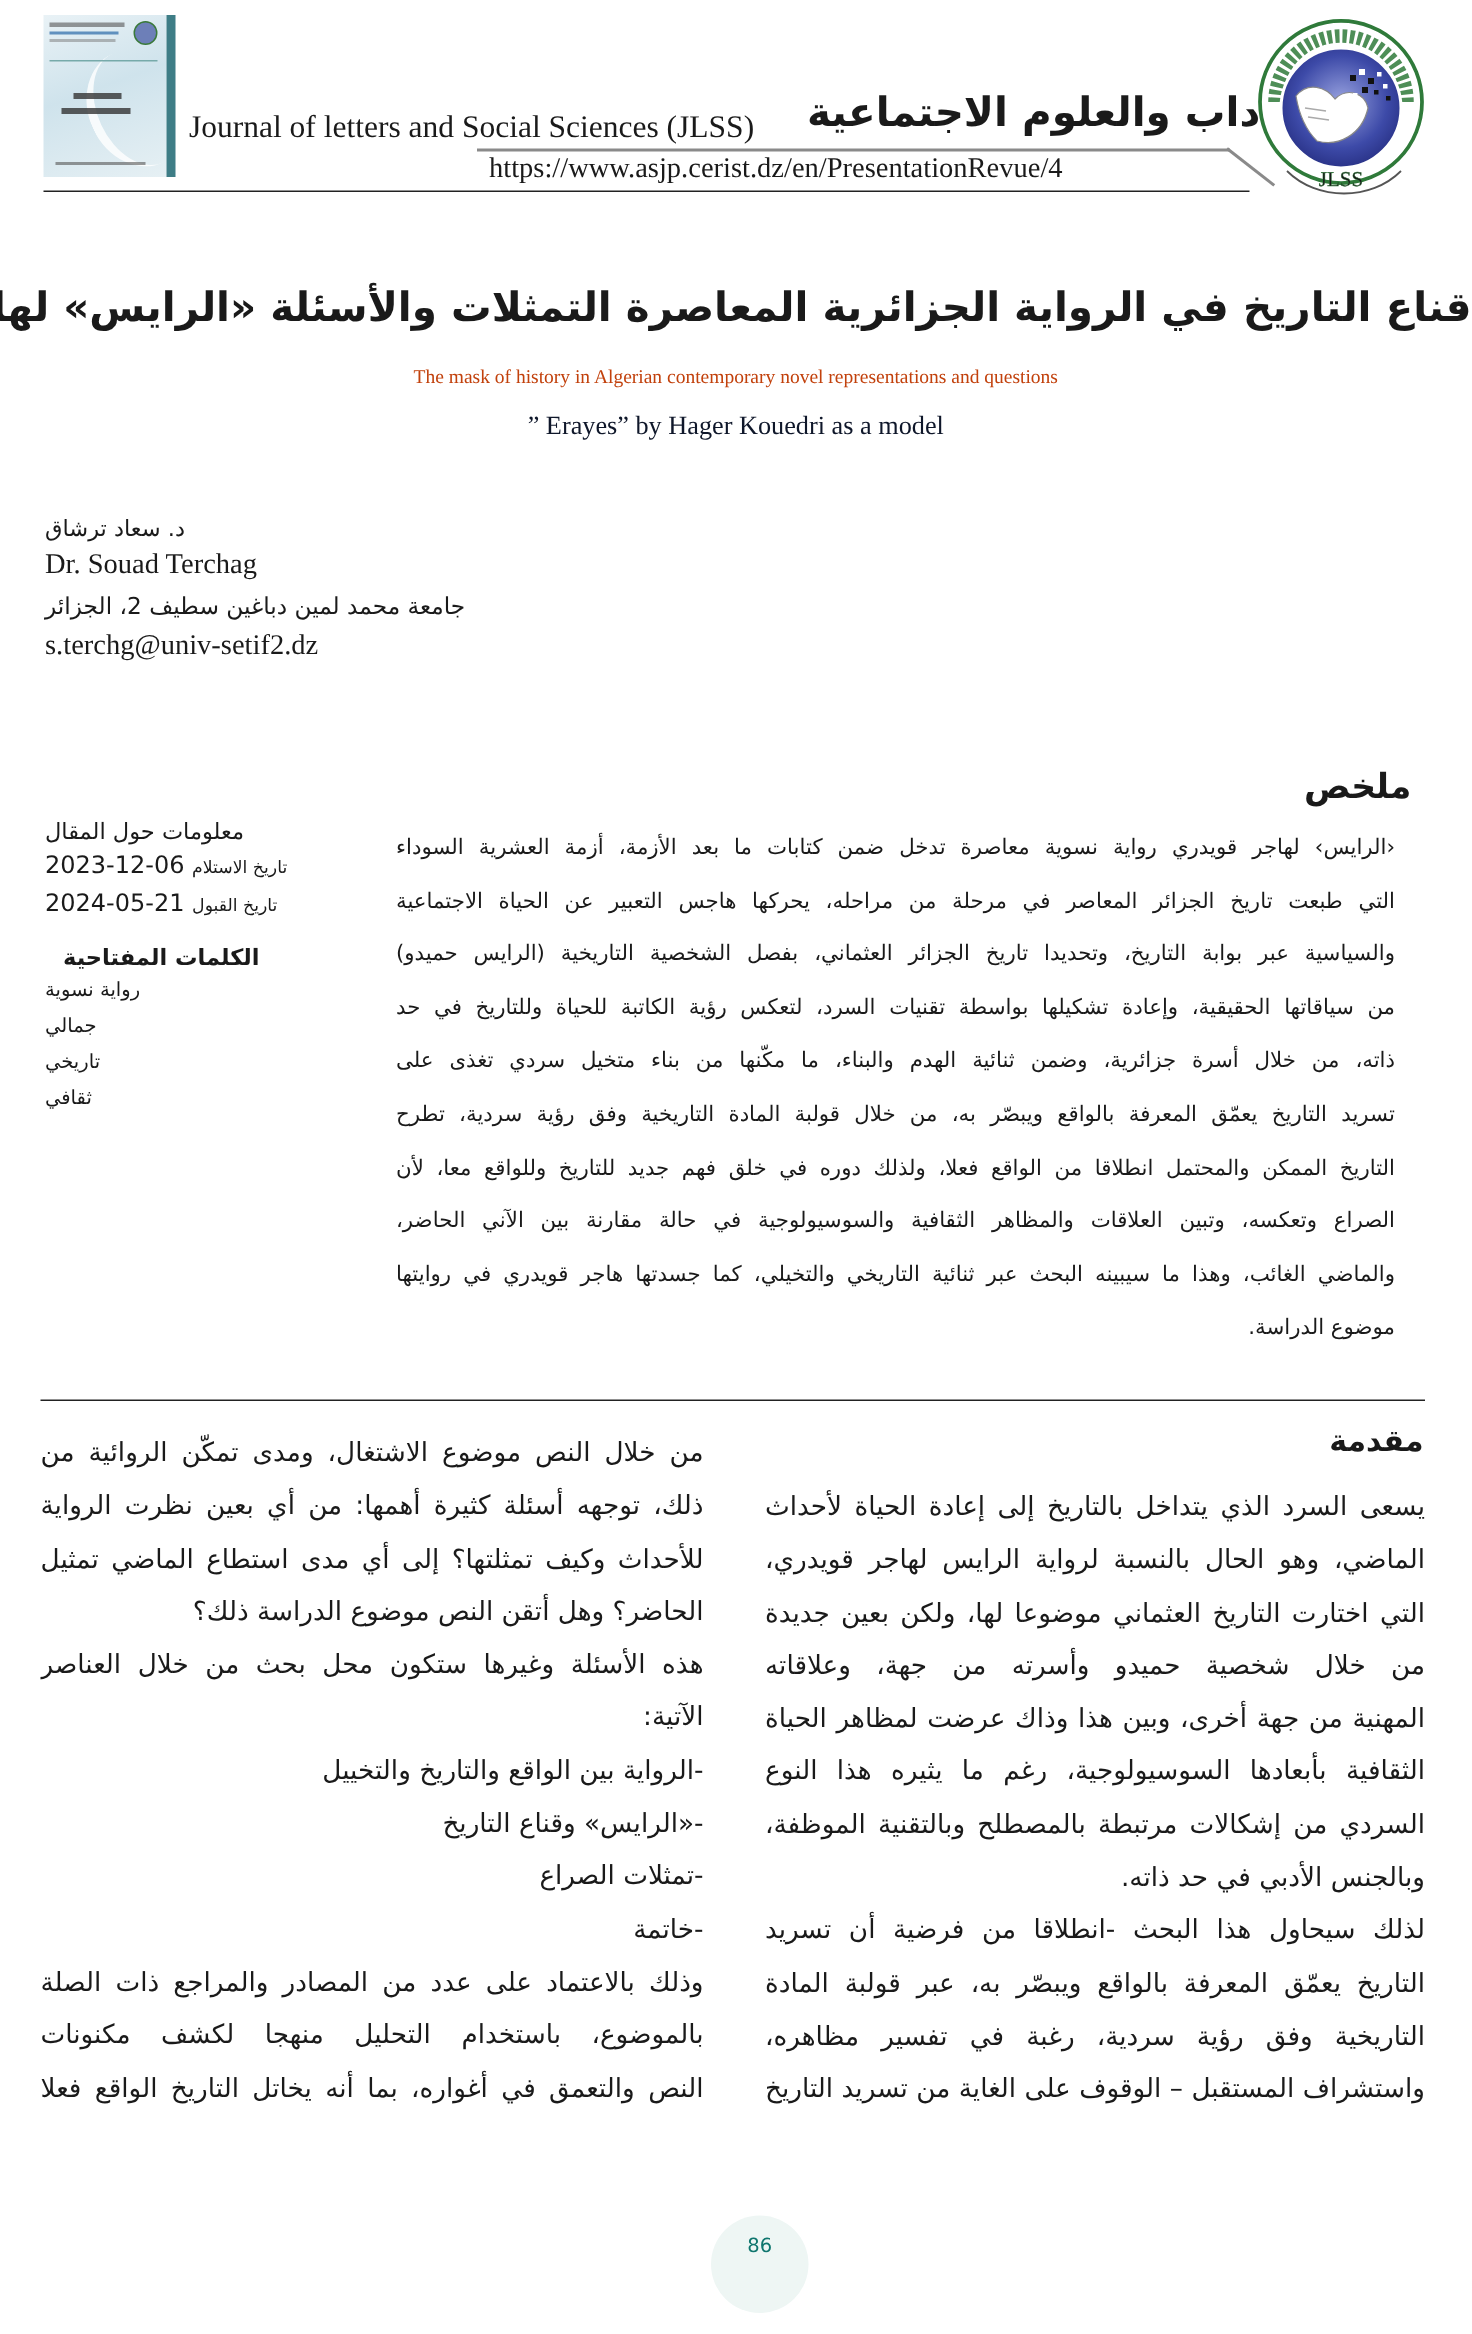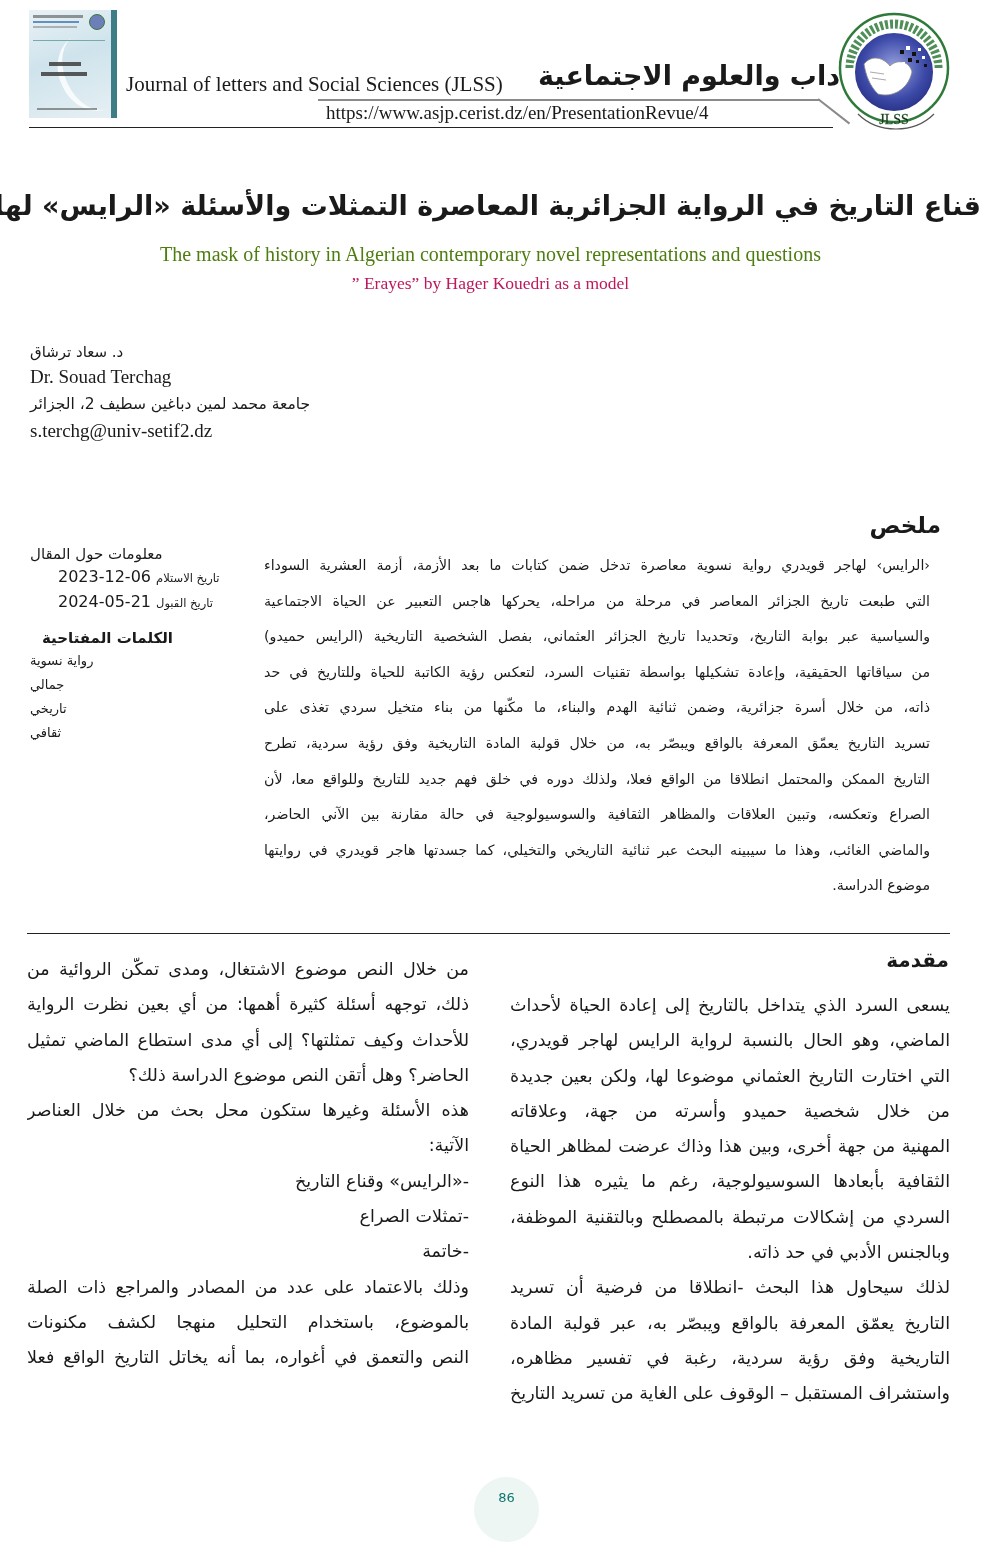--- a/index.html
+++ b/index.html
@@ -25,33 +25,33 @@
     .journal-ar { position: absolute; left: 538px; top: 60px; font-size: 27px; font-weight: bold; color: #1a1a1a; white-space: nowrap; letter-spacing: 0.5px; }
     .header-rule-top { position: absolute; left: 318px; top: 99px; width: 502px; height: 2px; background: #8a8a8a; }
     .header-rule-slant { position: absolute; left: 818px; top: 98px; width: 40px; height: 2px; background: #8a8a8a; transform: rotate(38deg); transform-origin: left center; }
     .journal-url { position: absolute; left: 326px; top: 102px; font-size: 19px; color: #1a1a1a; white-space: nowrap; }
     .header-rule-bottom { position: absolute; left: 29px; top: 127px; width: 804px; height: 1px; background: #222; }
 
     .logo { position: absolute; left: 838px; top: 6px; width: 112px; height: 132px; }
 
     
     .title-ar { position: absolute; left: 0; top: 190px; width: 981px; text-align: center; font-size: 27px; font-weight: bold; color: #1a1a1a; white-space: nowrap; }
-    .title-en-1 { position: absolute; left: 0; top: 243px; width: 981px; text-align: center; font-size: 20px; color: #4d7c0f; }
-    .title-en-2 { position: absolute; left: 0; top: 273px; width: 981px; text-align: center; font-size: 17.5px; color: #be185d; }
+    .title-en-1 { position: absolute; left: 0; top: 243px; width: 981px; text-align: center; font-size: 13px; color: #c2410c; }
+    .title-en-2 { position: absolute; left: 0; top: 273px; width: 981px; text-align: center; font-size: 17.5px; color: #0f172a; }
 
     
     .author-ar { position: absolute; left: 30px; top: 343px; font-size: 15px; direction: rtl; }
     .author-en { position: absolute; left: 30px; top: 366px; font-size: 19px; }
     .affil-ar { position: absolute; left: 30px; top: 395px; font-size: 15.5px; direction: rtl; }
     .email { position: absolute; left: 30px; top: 420px; font-size: 19px; }
 
     
     .info-box { position: absolute; left: 30px; top: 543px; width: 200px; direction: rtl; text-align: left; }
     .info-box .h { font-size: 15px; font-weight: normal; line-height: 22px; }
-    .info-box .date-row { font-size: 16px; line-height: 23px; direction: ltr; text-align: left; white-space: nowrap; margin-left: 28px; }
+    .info-box .date-row { font-size: 16px; line-height: 23px; direction: ltr; text-align: left; white-space: nowrap; }
     .info-box .date-row .lbl { font-size: 11.5px; direction: rtl; unicode-bidi: embed; }
     .info-box .kw-h { margin-top: 12px; font-size: 15px; font-weight: bold; line-height: 22px; margin-left: 12px; }
     .info-box .kw { font-size: 13px; line-height: 24px; }
 
     
     .abstract-heading { position: absolute; right: 40px; top: 512px; font-size: 23px; font-weight: bold; }
     .abstract-body { position: absolute; left: 264px; top: 548px; width: 666px; font-size: 14.2px; line-height: 35.6px; text-align: justify; text-align-last: right; }
     .abstract-body .ln { display: block; text-align: justify; text-align-last: justify; white-space: nowrap; overflow: hidden; }
     .abstract-body .ln.last { text-align-last: right; }
 
@@ -175,20 +175,21 @@
   <span class="ln">واستشراف المستقبل – الوقوف على الغاية من تسريد التاريخ</span>
 </div>
 
 <div class="col col-left ar">
   <span class="ln">من خلال النص موضوع الاشتغال، ومدى تمكّن الروائية من</span>
   <span class="ln">ذلك، توجهه أسئلة كثيرة أهمها: من أي بعين نظرت الرواية</span>
   <span class="ln">للأحداث وكيف تمثلتها؟ إلى أي مدى استطاع الماضي تمثيل</span>
   <span class="ln short">الحاضر؟ وهل أتقن النص موضوع الدراسة ذلك؟</span>
   <span class="ln">هذه الأسئلة وغيرها ستكون محل بحث من خلال العناصر</span>
   <span class="ln short">الآتية:</span>
+  <span class="ln short">-الرواية بين الواقع والتاريخ والتخييل</span>
   <span class="ln short">-«الرايس» وقناع التاريخ</span>
   <span class="ln short">-تمثلات الصراع</span>
   <span class="ln short">-خاتمة</span>
   <span class="ln">وذلك بالاعتماد على عدد من المصادر والمراجع ذات الصلة</span>
   <span class="ln">بالموضوع، باستخدام التحليل منهجا لكشف مكنونات</span>
   <span class="ln">النص والتعمق في أغواره، بما أنه يخاتل التاريخ الواقع فعلا</span>
 </div>
 
 <div class="page-num-badge"></div>
 <div class="page-num sans">86</div>

